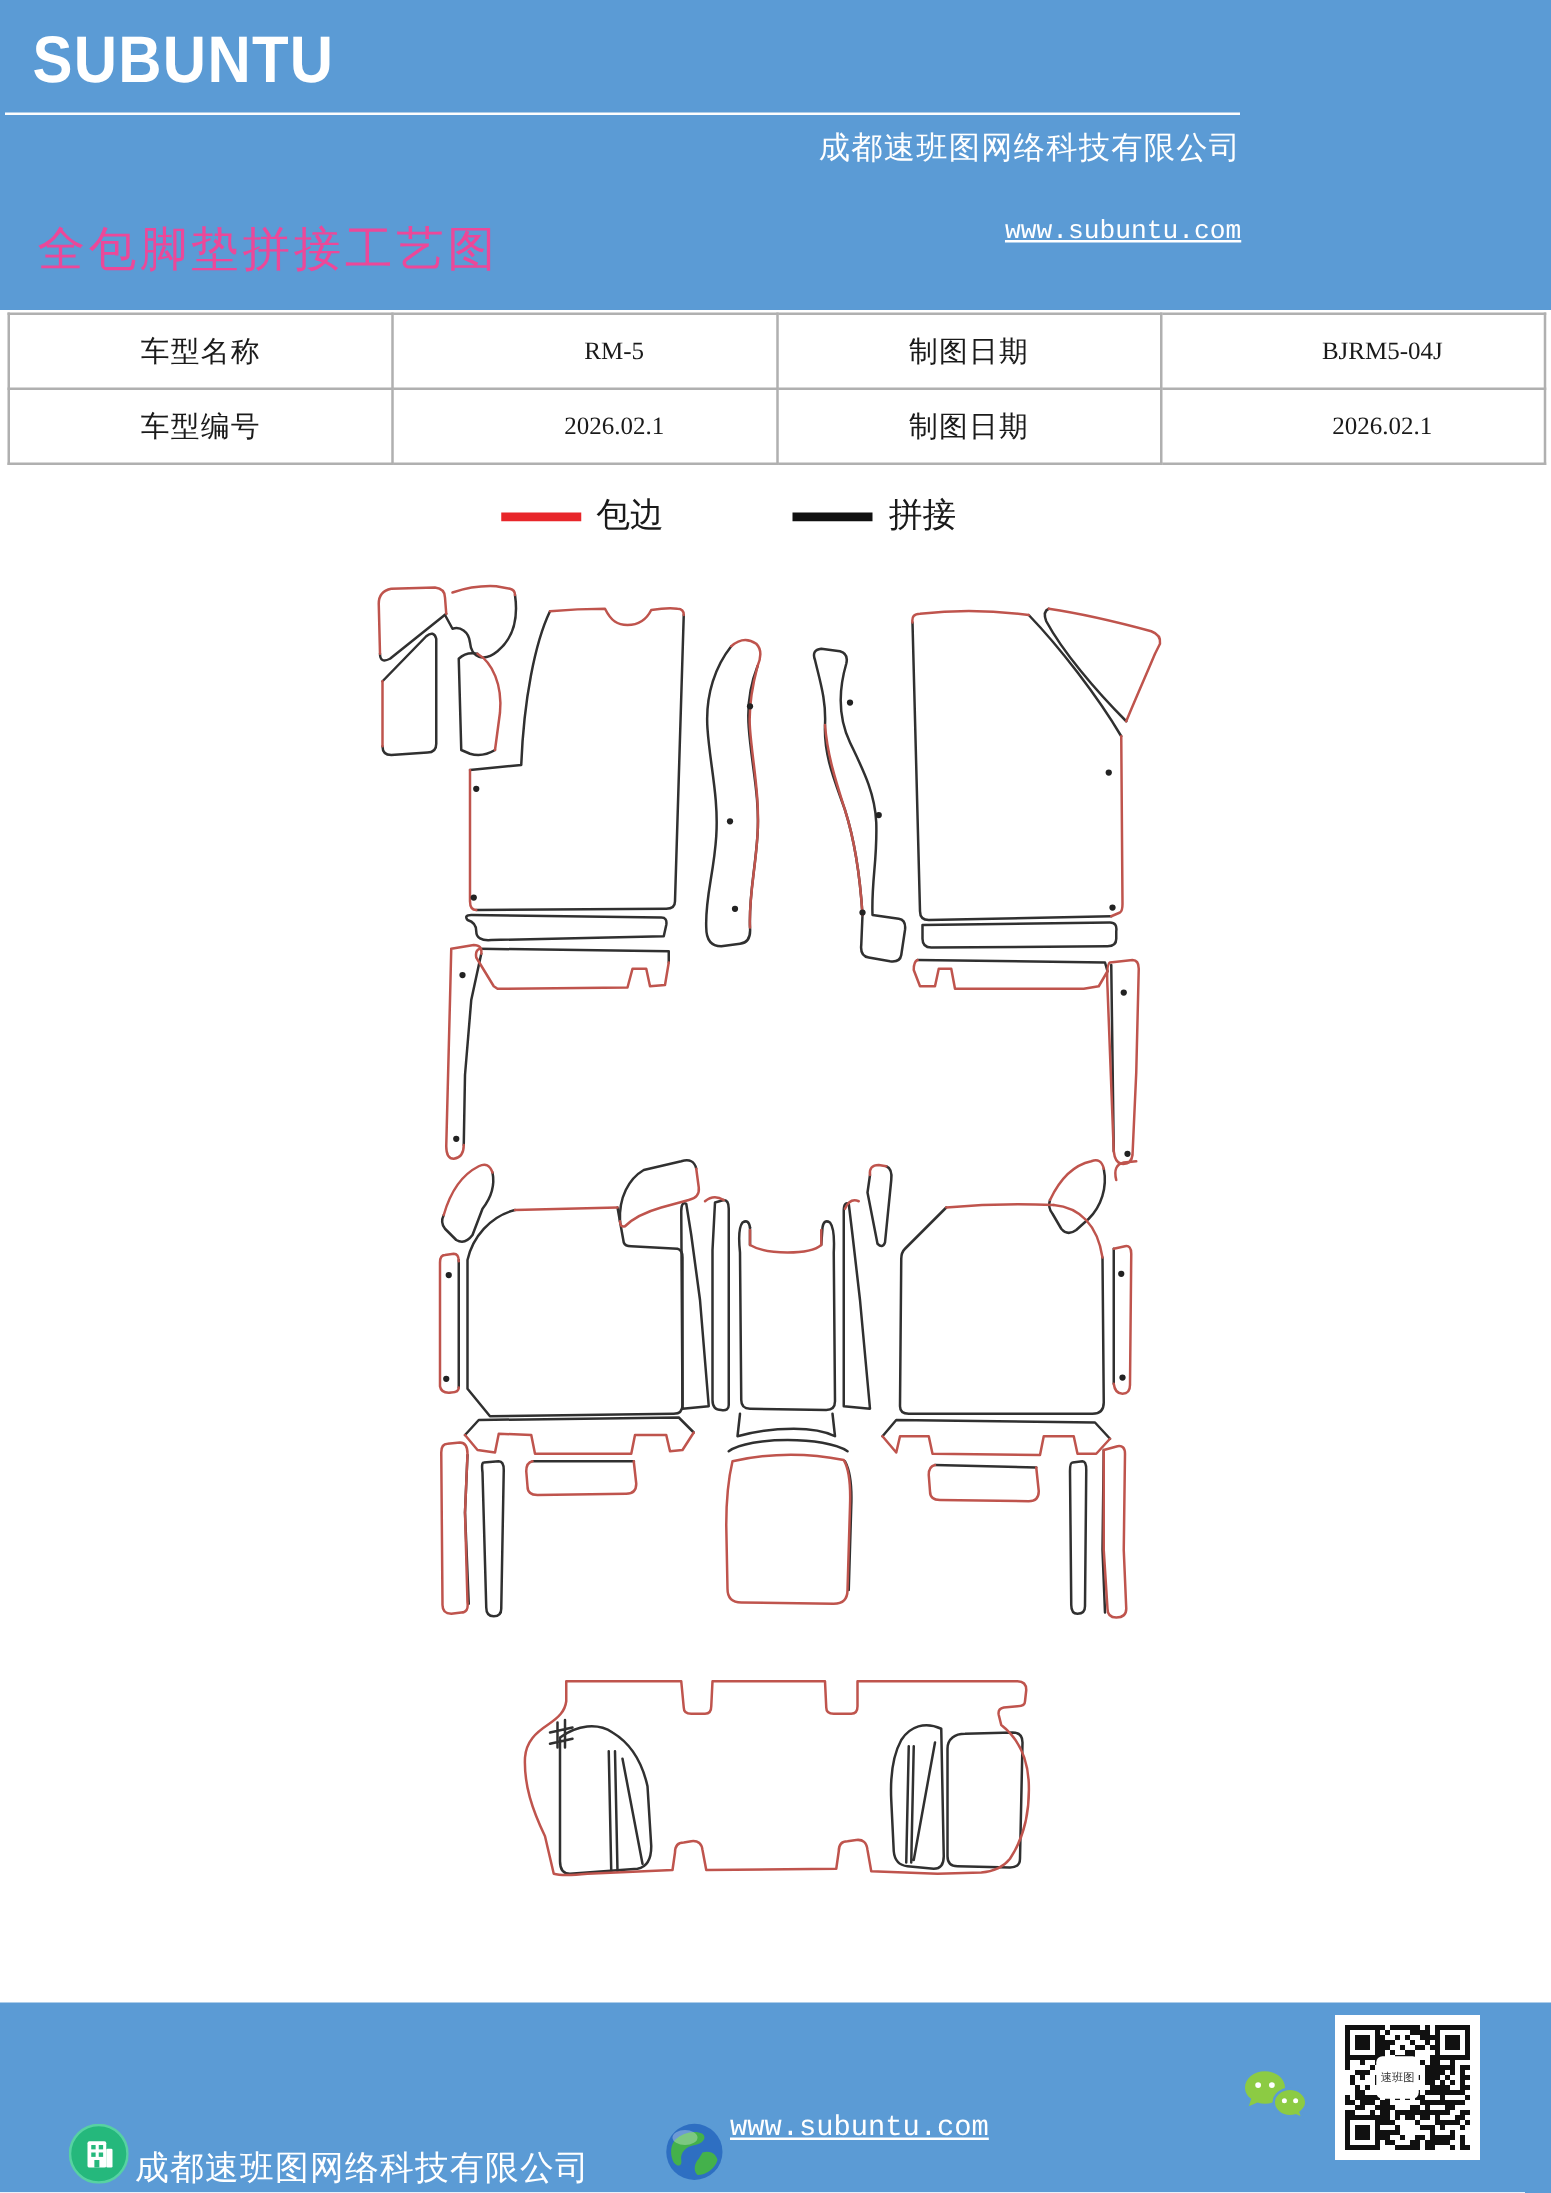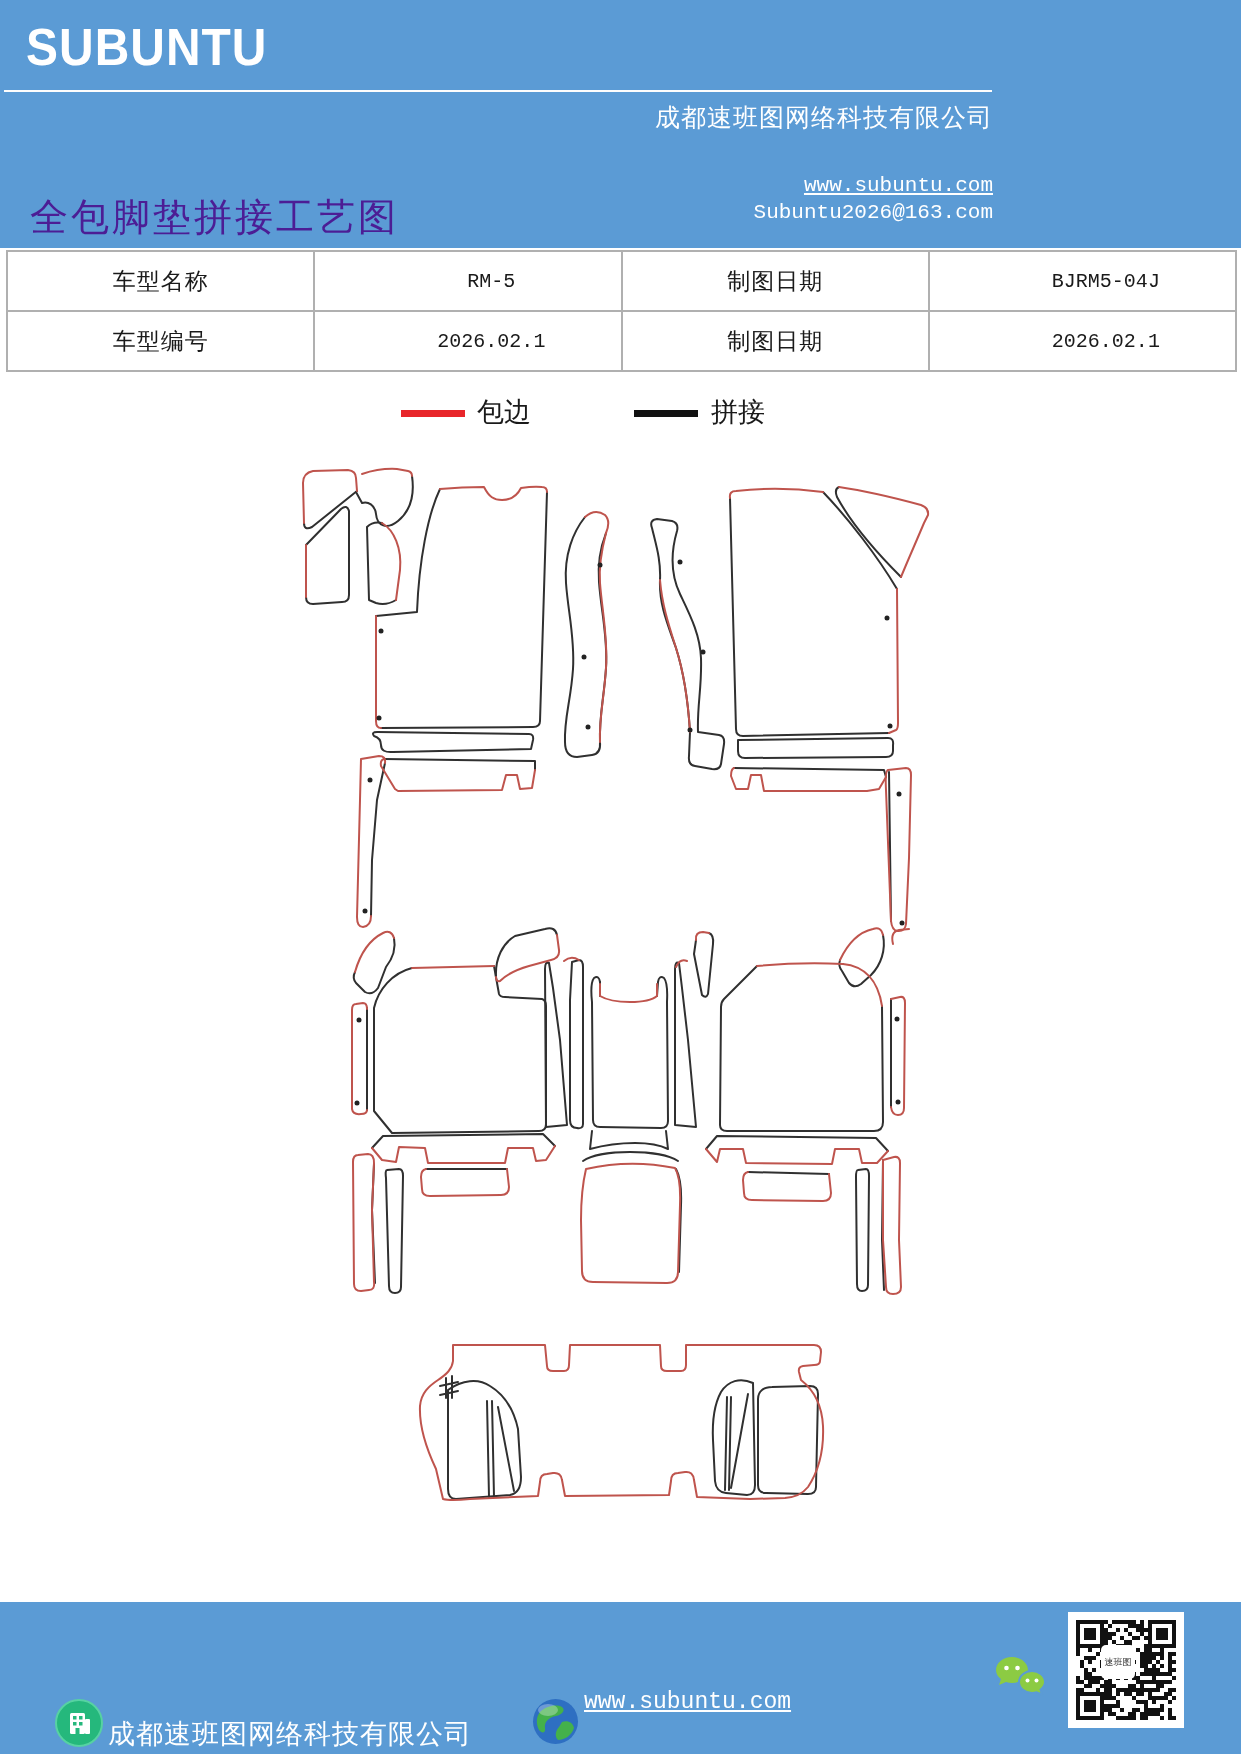--- a/index.html
+++ b/index.html
@@ -5,36 +5,36 @@
   html,body{margin:0;padding:0;background:#fff;}
   #page{position:relative;width:1241px;height:1754px;background:#fff;overflow:hidden;
         font-family:"Liberation Sans","DejaVu Sans",sans-serif;}
   .abs{position:absolute;}
 
   
   #header{left:0;top:0;width:1241px;height:248px;background:#5b9bd5;}
   #logo{left:26px;top:16px;color:#fff;font-size:47px;font-weight:900;letter-spacing:1px;
         font-family:"Liberation Sans",sans-serif;transform:scale(1.02,1.12);transform-origin:left top;}
   #header-rule{left:4px;top:90px;width:988px;height:2px;background:#fdfdfd;}
-  #page-title{left:30px;top:192px;color:#4c1d95;font-size:38px;letter-spacing:3px;
+  #page-title{left:30px;top:174px;color:#ec4899;font-size:38px;letter-spacing:3px;
         font-family:"DejaVu Sans",sans-serif;}
   #header-company{left:560px;top:101px;width:433px;text-align:right;color:#fff;font-size:25px;letter-spacing:1px;
         font-family:"DejaVu Serif","Liberation Serif",serif;}
   #header-site{left:560px;top:174px;width:433px;text-align:right;color:#fff;font-size:21px;
         font-family:"Liberation Mono","DejaVu Sans Mono",monospace;text-decoration:underline;}
   #header-email{left:560px;top:201px;width:433px;text-align:right;color:#fff;font-size:21px;
         font-family:"Liberation Mono","DejaVu Sans Mono",monospace;}
   #doc-type{left:1040px;top:62px;width:170px;color:#fff;font-size:84px;font-weight:700;text-align:center;
         font-family:"DejaVu Sans",sans-serif;}
 
   
   #info-table{left:6px;top:250px;width:1231px;height:113px;border-collapse:collapse;table-layout:fixed;}
   #info-table td{border:2px solid #b0b0b0;text-align:center;vertical-align:middle;height:56px;color:#1a1a1a;}
   td.lbl{font-size:23px;font-family:"DejaVu Serif","Liberation Serif",serif;letter-spacing:1px;}
-  td.val{font-size:20px;font-weight:500;font-family:Liberation Mono, monospace;padding-left:48px;}
+  td.val{font-size:20px;font-weight:500;font-family:Liberation Serif, serif;padding-left:48px;}
 
   
   .swatch{height:7px;width:64px;}
   .legend-label{font-size:27px;color:#1a1a1a;font-family:"DejaVu Serif","Liberation Serif",serif;}
 
   
   #drawing{left:270px;top:425px;}
 
   
   #footer{left:0;top:1602px;width:1241px;height:152px;background:#5b9bd5;}
@@ -53,21 +53,20 @@
 <body>
 
 <div id="page">
 
   <div id="header" class="abs"></div>
   <div id="logo" class="abs">SUBUNTU</div>
   <div id="header-rule" class="abs"></div>
   <div id="page-title" class="abs">全包脚垫拼接工艺图</div>
   <div id="header-company" class="abs">成都速班图网络科技有限公司</div>
   <div id="header-site" class="abs">www.subuntu.com</div>
-  <div id="header-email" class="abs">Subuntu2026@163.com</div>
 
   <table id="info-table" class="abs">
     <tbody>
         <tr>
       <td class="lbl">车型名称</td>
       <td class="val">RM-5</td>
       <td class="lbl">制图日期</td>
       <td class="val">BJRM5-04J</td>
     </tr>
     <tr>

